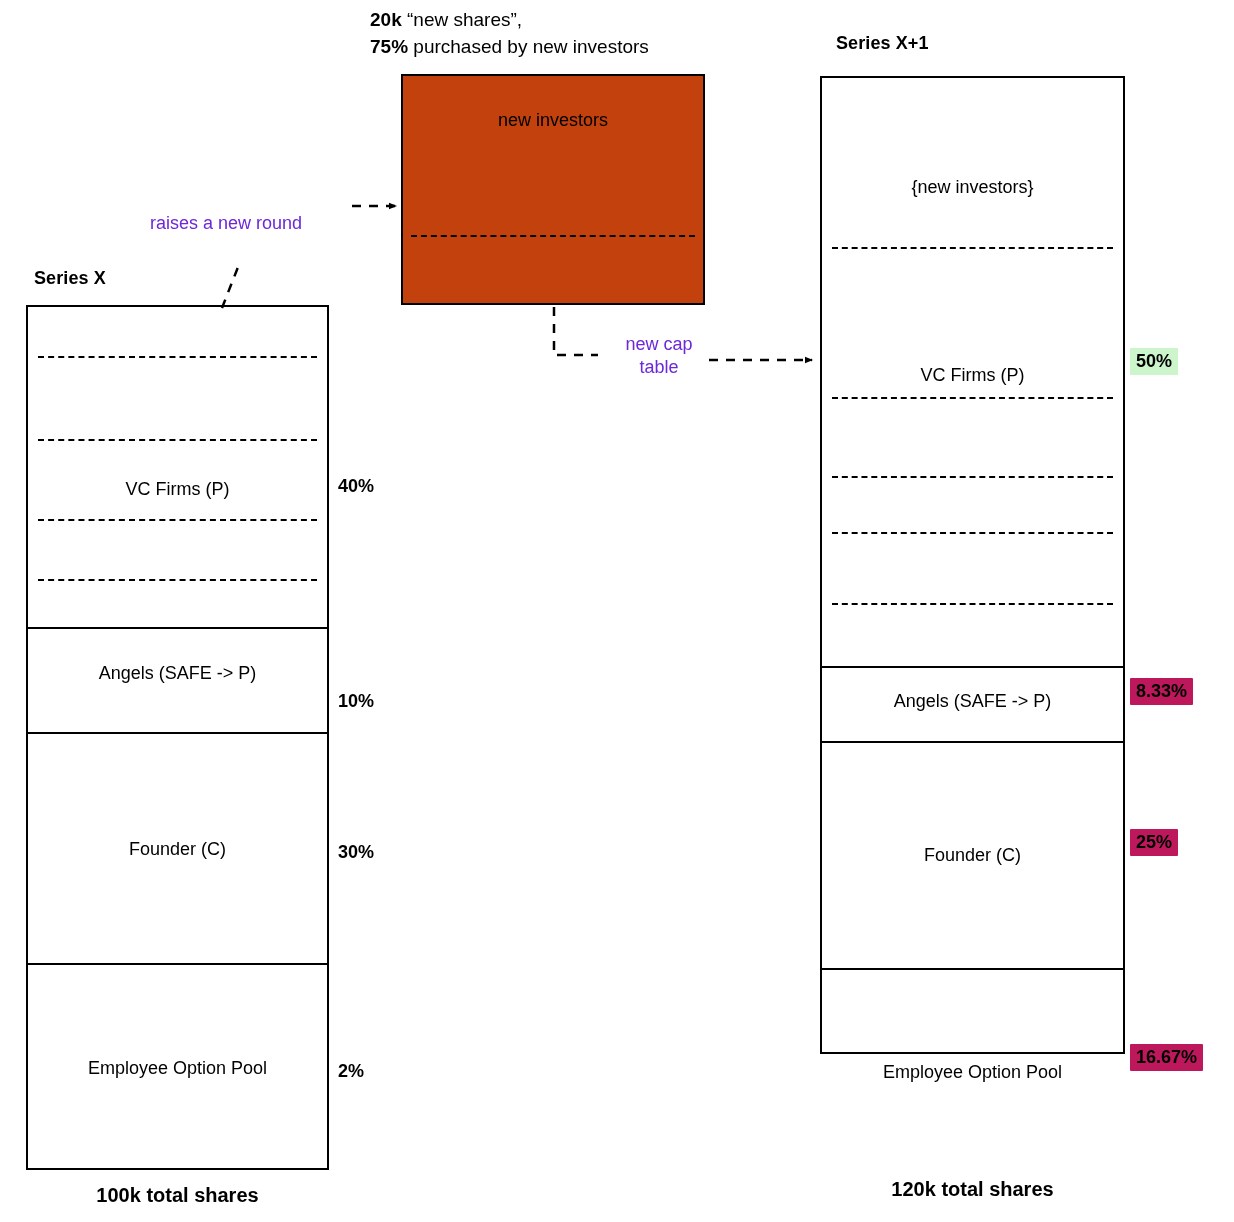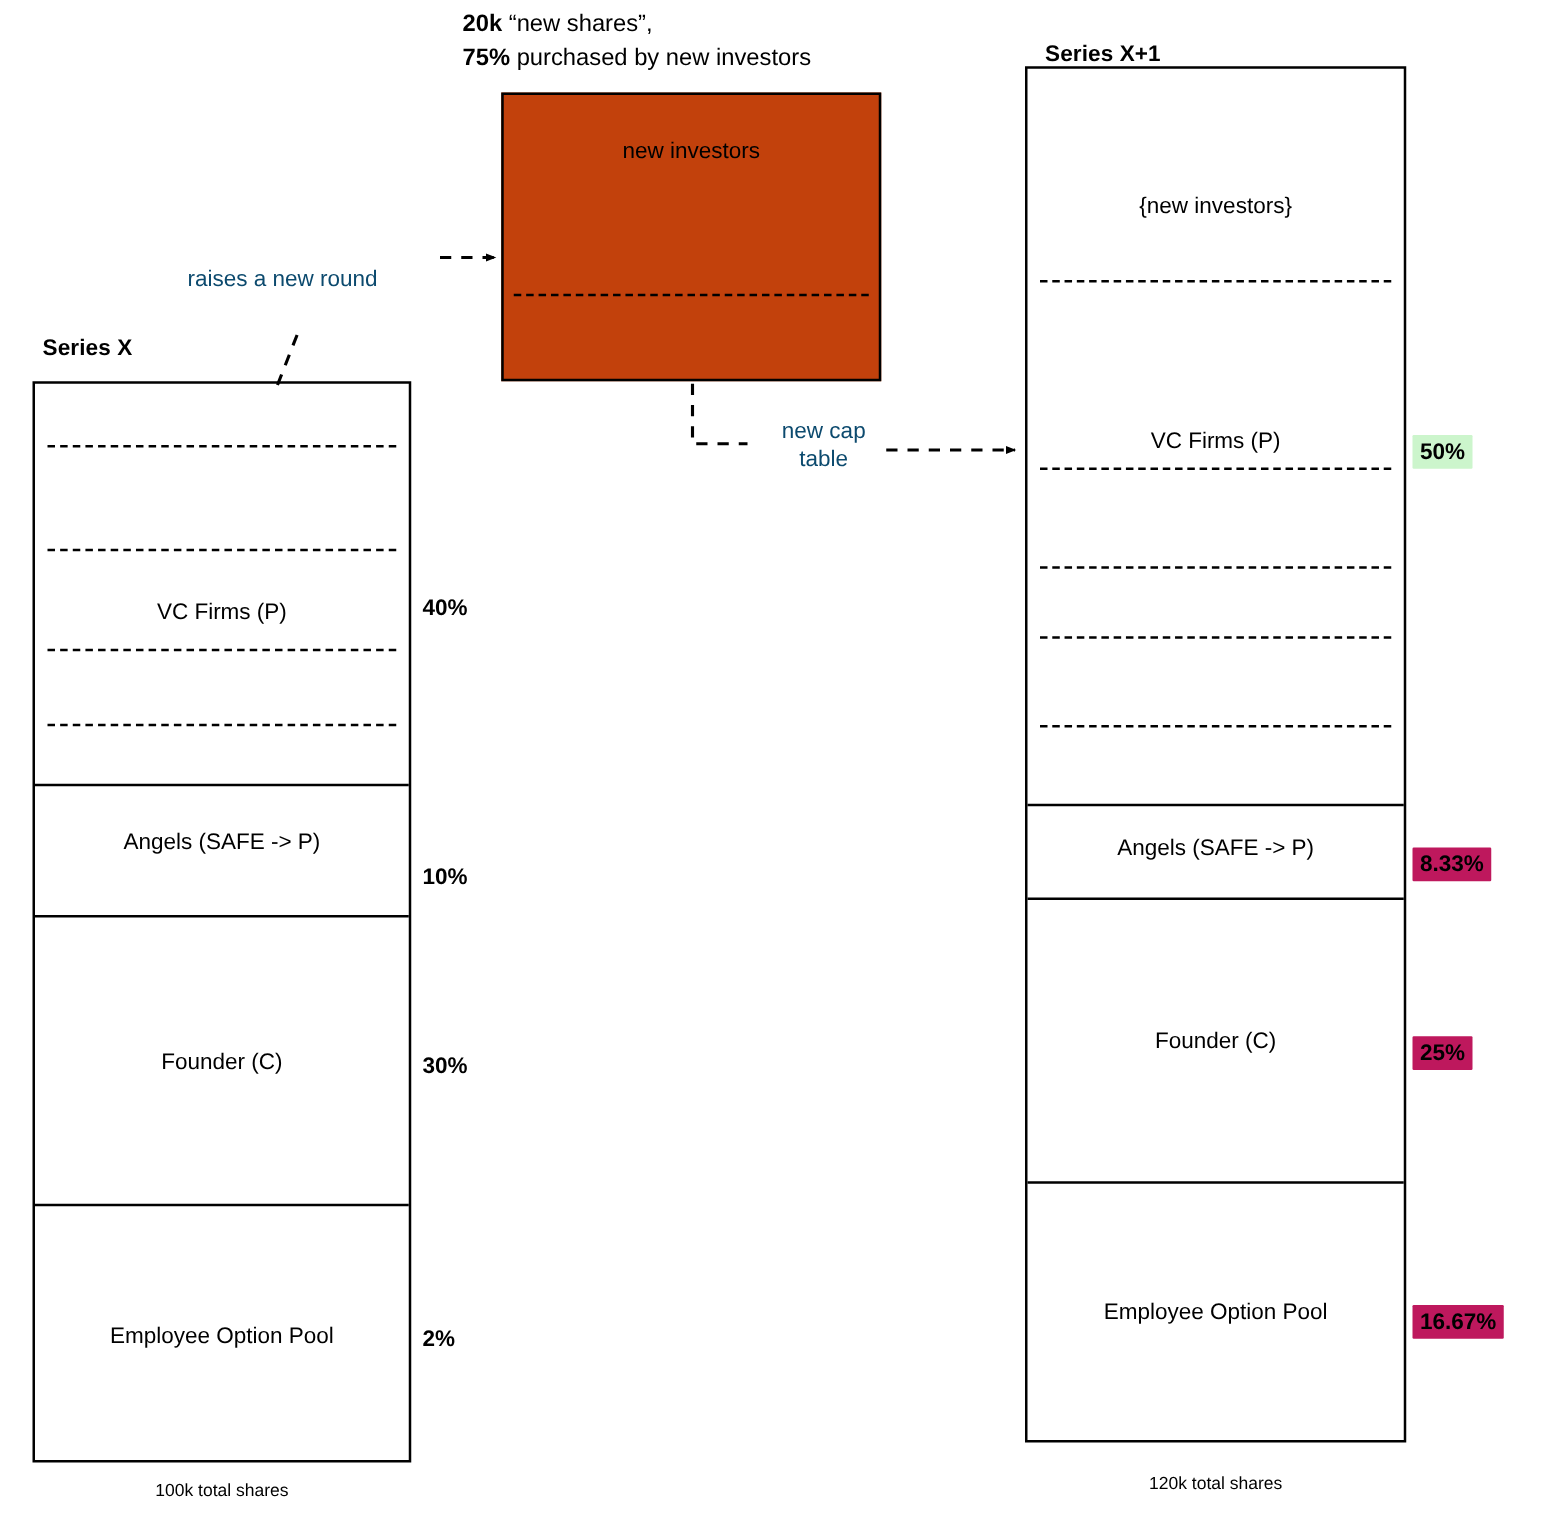--- a/index.html
+++ b/index.html
@@ -15,21 +15,21 @@
   .hdr-top{
     position:absolute;left:370px;top:6px;width:380px;
     font-size:19px;line-height:27px;font-weight:400;
   }
   .hdr-top b{font-weight:700;}
 
   .col-title{
     position:absolute;font-size:18px;font-weight:700;letter-spacing:.1px;
   }
   .col-footer{
-    position:absolute;font-size:14px;font-weight:400;text-align:center;
+    position:absolute;font-size:20px;font-weight:700;text-align:center;
   }
 
   
   .captable{
     position:absolute;border:2.5px solid #000;box-sizing:border-box;background:#fff;
   }
   .seg{
     position:absolute;left:0;right:0;box-sizing:border-box;background:transparent;
   }
   .seg-border-top{border-top:2.5px solid #000;}
@@ -54,21 +54,21 @@
   .midbox{
     position:absolute;left:401px;top:74px;width:304px;height:231px;
     border:2.5px solid #000;box-sizing:border-box;background:#c2410c;
   }
   .midbox-label{
     position:absolute;left:0;right:0;text-align:center;font-size:18px;
   }
 
   
   .conn-label{
-    position:absolute;font-size:18px;line-height:23px;color:#0c4a6e;
+    position:absolute;font-size:18px;line-height:23px;color:#6d28d9;
   }
 
   svg.overlay{position:absolute;left:0;top:0;width:1234px;height:1222px;pointer-events:none;}
 </style>
 </head>
 <body>
 
 <div class="hdr-top">
   <div>
     <b>20k</b><span> “new shares”,</span>
@@ -116,21 +116,21 @@
 </div>
 
 <div class="conn-label" style="left:150px;top:212px;">raises a new round</div>
 <div class="conn-label" style="left:611px;top:333px;width:96px;text-align:center;">
   <div>new cap</div>
   <div>table</div>
 </div>
 
 <div class="col-title" style="left:836px;top:33px;">Series X+1</div>
 
-<div class="captable" id="right-box" style="left:820px;top:53px;width:305px;height:1101px;">
+<div class="captable" id="right-box" style="left:820px;top:76px;width:305px;height:978px;">
 
   <div class="seg" style="top:0px;height:587.5px;">
     <div class="seg-label" style="top:99px;">{new investors}</div>
     <div class="dash" style="left:10px;right:10px;top:169px;"></div>
     <div class="seg-label" style="top:287px;">VC Firms (P)</div>
     <div class="dash" style="left:10px;right:10px;top:319px;"></div>
     <div class="dash" style="left:10px;right:10px;top:398px;"></div>
     <div class="dash" style="left:10px;right:10px;top:454px;"></div>
     <div class="dash" style="left:10px;right:10px;top:525px;"></div>
   </div>

